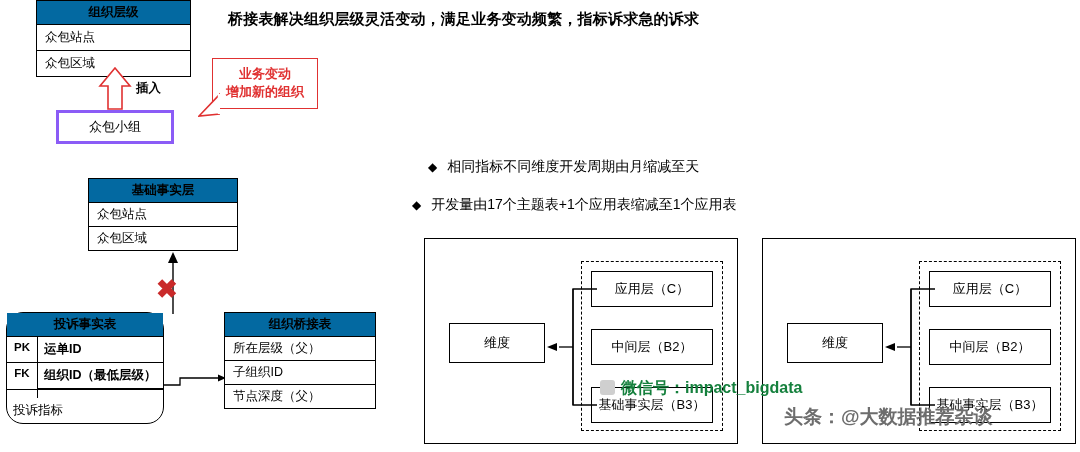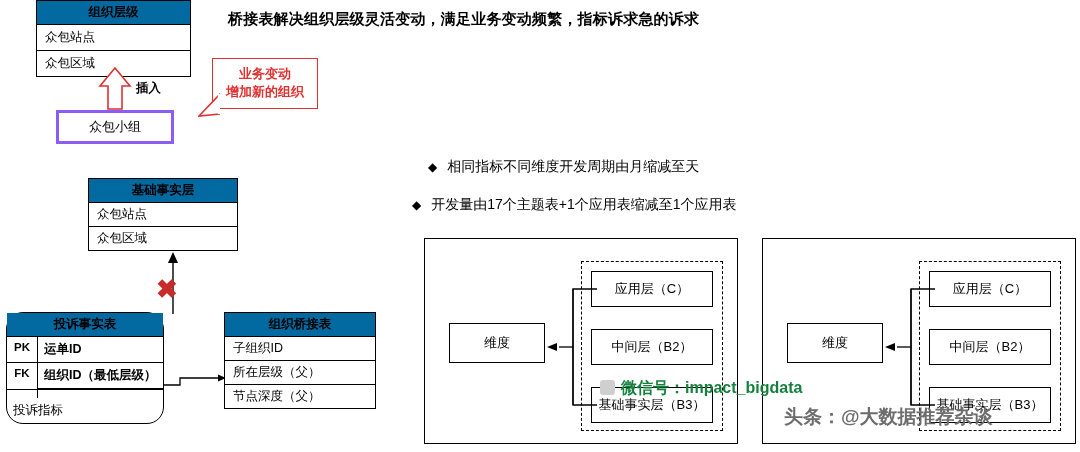--- a/index.html
+++ b/index.html
@@ -219,22 +219,22 @@
 
 <div class="abs" id="connector">
   <svg width="62" height="14" viewBox="0 0 62 14">
     <polyline points="0,13 16,13 16,6 58,6" fill="none" stroke="#000" stroke-width="1.3"></polyline>
     <polygon points="62,6 54,2.5 54,9.5" fill="#000"></polygon>
   </svg>
 </div>
 
 <div class="abs tbl" id="bridge-tbl">
   <div class="hdr">组织桥接表</div>
+  <div class="row">所在层级（父）</div>
   <div class="row">子组织ID</div>
-  <div class="row">所在层级（父）</div>
   <div class="row">节点深度（父）</div>
 </div>
 
 <div class="abs bullet" id="bullet1">
   <span class="dia">◆</span><span>相同指标不同维度开发周期由月缩减至天</span>
 </div>
 <div class="abs bullet" id="bullet2">
   <span class="dia">◆</span><span>开发量由17个主题表+1个应用表缩减至1个应用表</span>
 </div>
 

